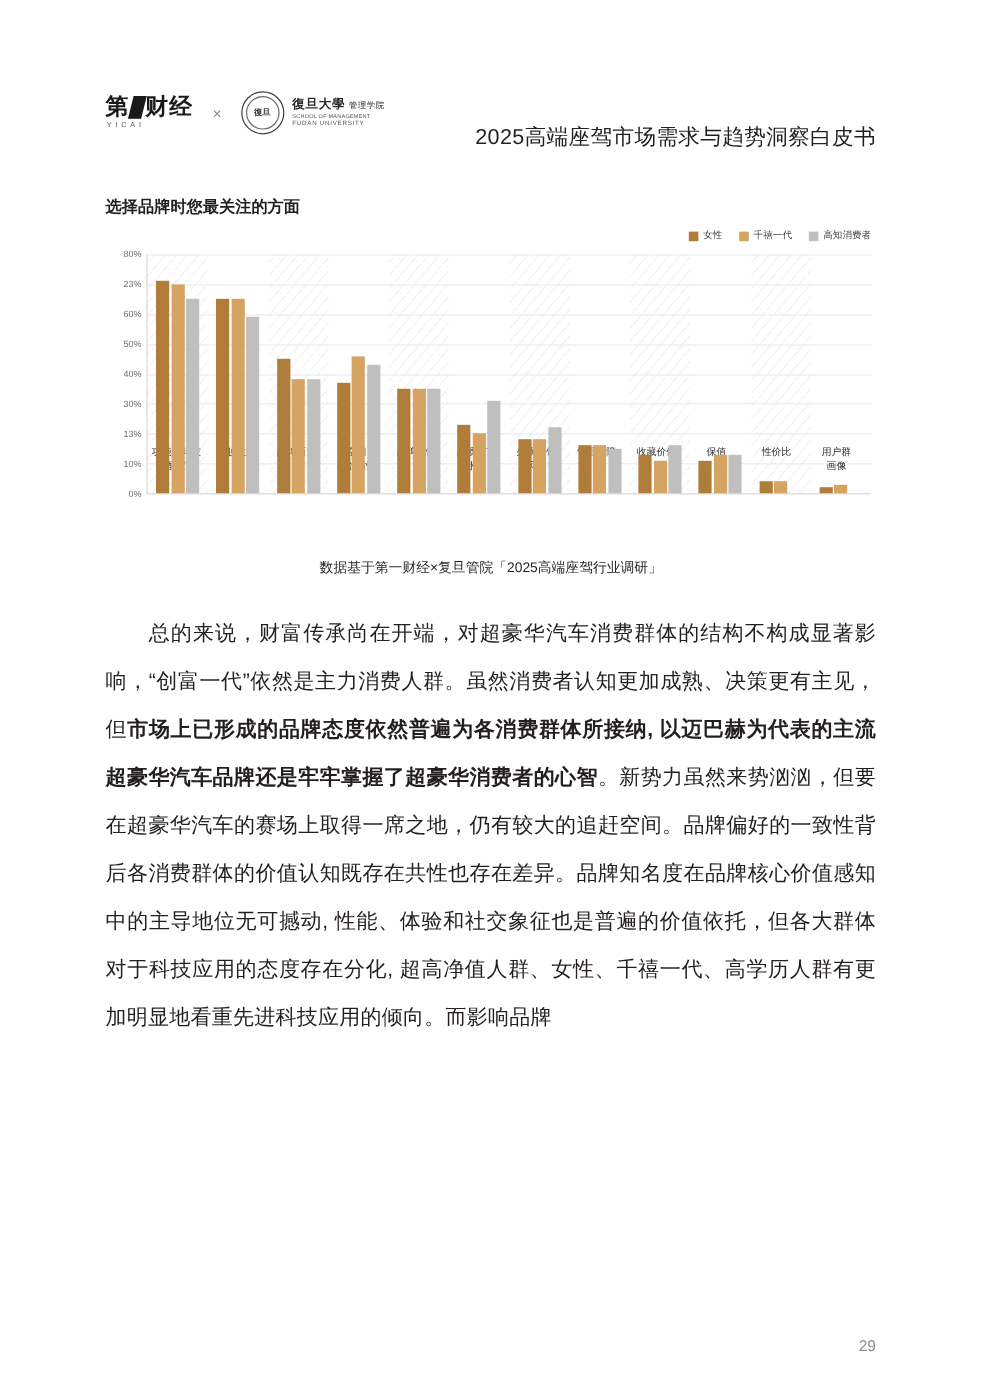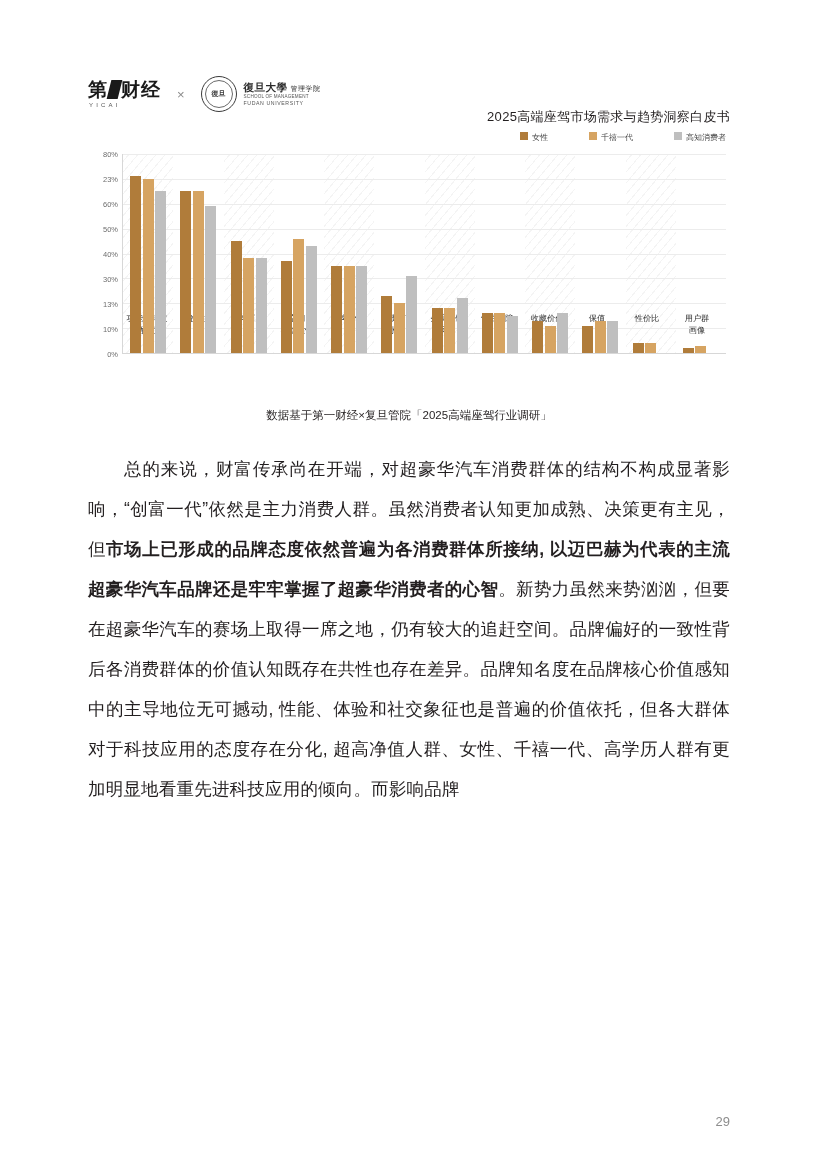--- a/index.html
+++ b/index.html
@@ -123,21 +123,21 @@
   }
   .fudan-text .t3 {
     font-size: 5.2px;
     color: #555;
     letter-spacing: 0.6px;
   }
   .header-title {
     position: absolute;
     right: 0;
     bottom: 6px;
-    font-size: 13px;
+    font-size: 18px;
     color: #231f20;
     letter-spacing: 0.3px;
   }
 
   
   .para {
     font-size: 17.5px;
     line-height: 40px;
     letter-spacing: 0.2px;
     text-align: justify;
@@ -163,21 +163,21 @@
   .legend {
     position: absolute;
     right: 4px;
     top: 0;
     display: flex;
     gap: 14px;
     font-size: 8px;
     color: #444;
     align-items: center;
   }
-  .legend .item { display: flex; align-items: flex-start; gap: 4px; margin-left: 27px; }
+  .legend .item { display: flex; align-items: flex-end; gap: 4px; }
   .legend .sw { width: 8px; height: 8px; display: inline-block; }
 
   .plot {
     position: absolute;
     left: 0;
     top: 22px;
     right: 4px;
     bottom: 48px;
   }
   .y-axis {
@@ -294,20 +294,21 @@
           </div>
           <div class="t2">SCHOOL OF MANAGEMENT</div>
           <div class="t3">FUDAN UNIVERSITY</div>
         </div>
       </div>
     </div>
     <div class="header-title">2025高端座驾市场需求与趋势洞察白皮书</div>
   </div>
 
 
+  <div class="chart-title">选择品牌时您最关注的方面</div>
   <div class="chart-box">
     <div class="legend">
         <div class="item">
           <span class="sw" style="background: rgb(176, 124, 58);"></span>
           <span>女性</span>
         </div>
         <div class="item">
           <span class="sw" style="background: rgb(214, 164, 98);"></span>
           <span>千禧一代</span>
         </div>

